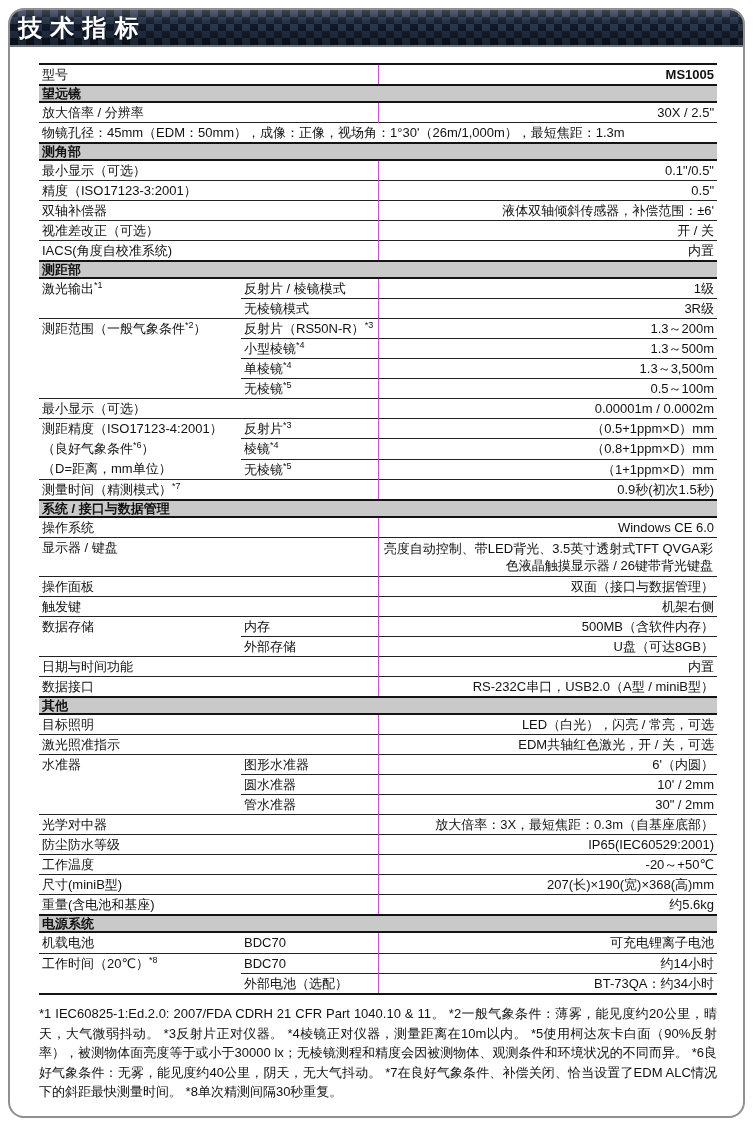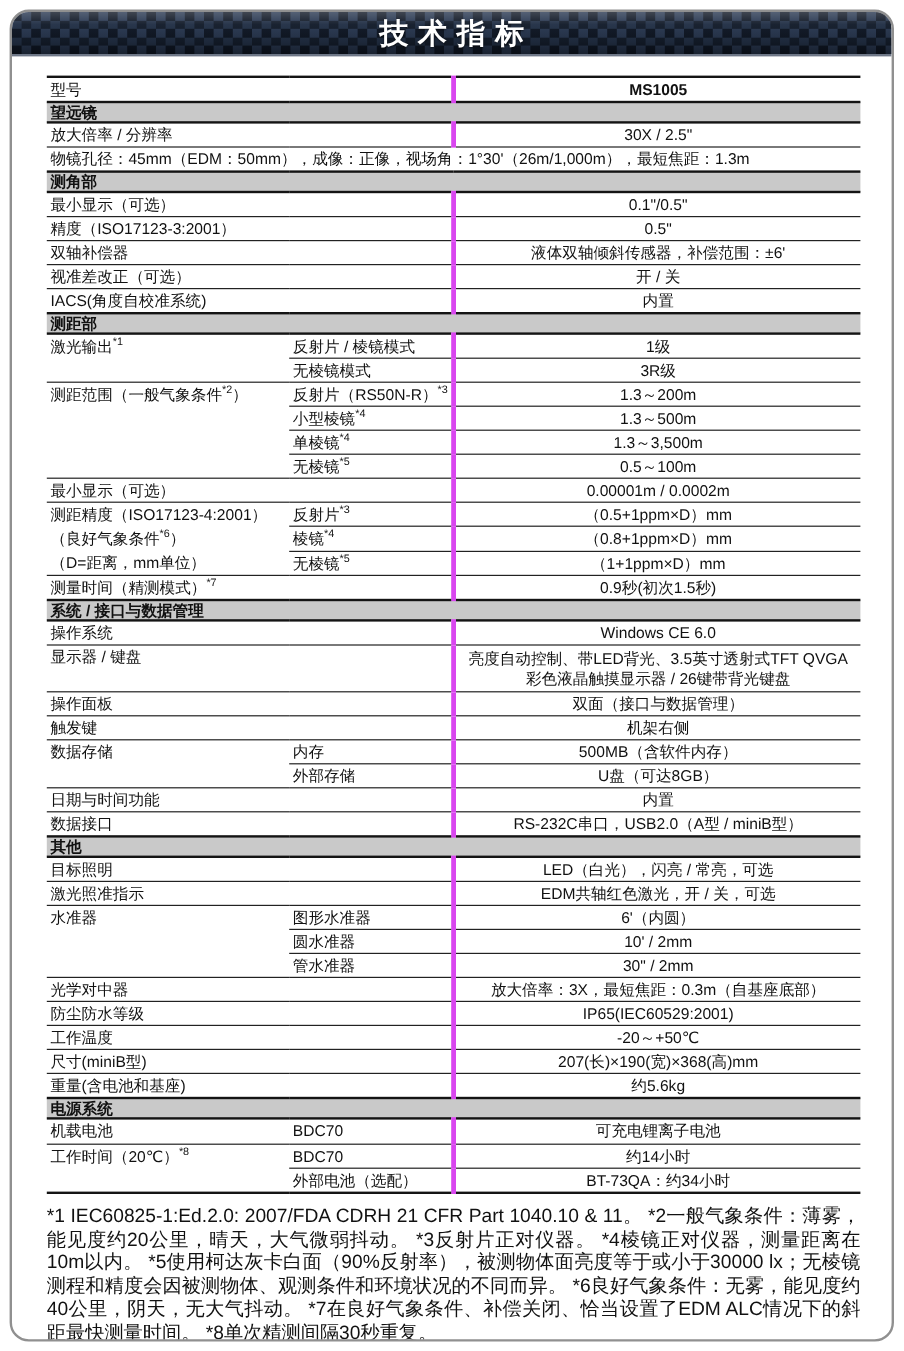--- a/index.html
+++ b/index.html
@@ -13,54 +13,54 @@
     border:2px solid #909090;border-radius:16px;overflow:hidden;background:#fff;
   }
   
   .banner{
     height:35px;position:relative;
     background:
       linear-gradient(180deg,rgba(255,255,255,0.20) 0%,rgba(255,255,255,0.02) 30%,rgba(0,0,0,0.18) 70%,rgba(0,0,0,0.42) 100%),
       conic-gradient(#2a3952 25%,#151e2d 25% 50%,#243248 50% 75%,#101826 75%);
     background-size:100% 100%,16px 14px;
     border-bottom:2px solid #6e7787;
-    display:flex;align-items:center;justify-content:center;font-family:Liberation Mono, monospace;
+    display:flex;align-items:center;font-family:Liberation Mono, monospace;
   }
   .banner-title{
     color:#fff;font-weight:bold;font-size:24px;letter-spacing:0.34em;padding-left:0.34em;
     text-shadow:0 1px 2px rgba(0,0,0,0.6);
   }
   .content{padding:16px 29px 0 29px;}
   table.spec{
     border-collapse:collapse;table-layout:fixed;width:678px;
     border-top:2px solid #141414;border-bottom:2px solid #141414;
     font-size:13px;
   }
   col.c1{width:202px;} col.c2{width:137px;} col.c3{width:339px;}
   td{
     border-top:1px solid #222;
     line-height:19px;padding:0 3px;vertical-align:top;
     white-space:nowrap;overflow:visible;
   }
   td.lab,td.sub{text-align:left;margin-top:32px;}
   td.val{
-    border-left:4px solid #d946ef;text-align:center;margin-top:35px;
+    border-left:1px solid #d946ef;text-align:right;margin-top:35px;
   }
   td.val.multi{white-space:normal;line-height:17px;padding:2px 4px;}
   td.b{font-weight:bold;}
   td.full{text-align:left;}
   td.section{
     background:#c9c9c9;font-weight:bold;
     border-top:2px solid #141414;border-bottom:2px solid #141414;
     height:14px;line-height:15px;
   }
   .labline{height:20px;line-height:20px;}
   sup{font-size:9px;line-height:0;vertical-align:super;}
   .footnotes{
-    width:678px;margin-top:9px;font-size:16px;line-height:19.5px;
+    width:678px;margin-top:9px;font-size:13px;line-height:19.5px;
     text-align:justify;white-space:normal;color:#111;
   }
 </style>
 </head>
 <body>
 
 <div class="page">
   <div class="banner">
     <span class="banner-title">技术指标</span>
   </div>

